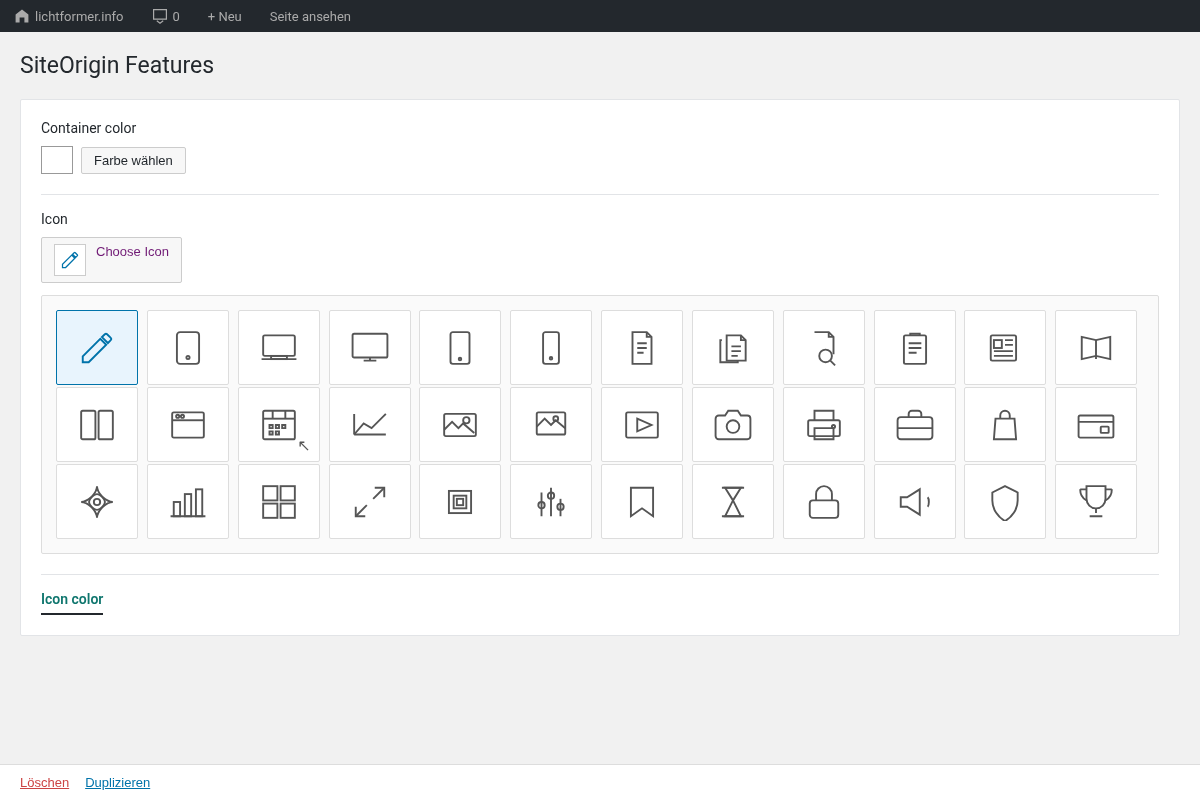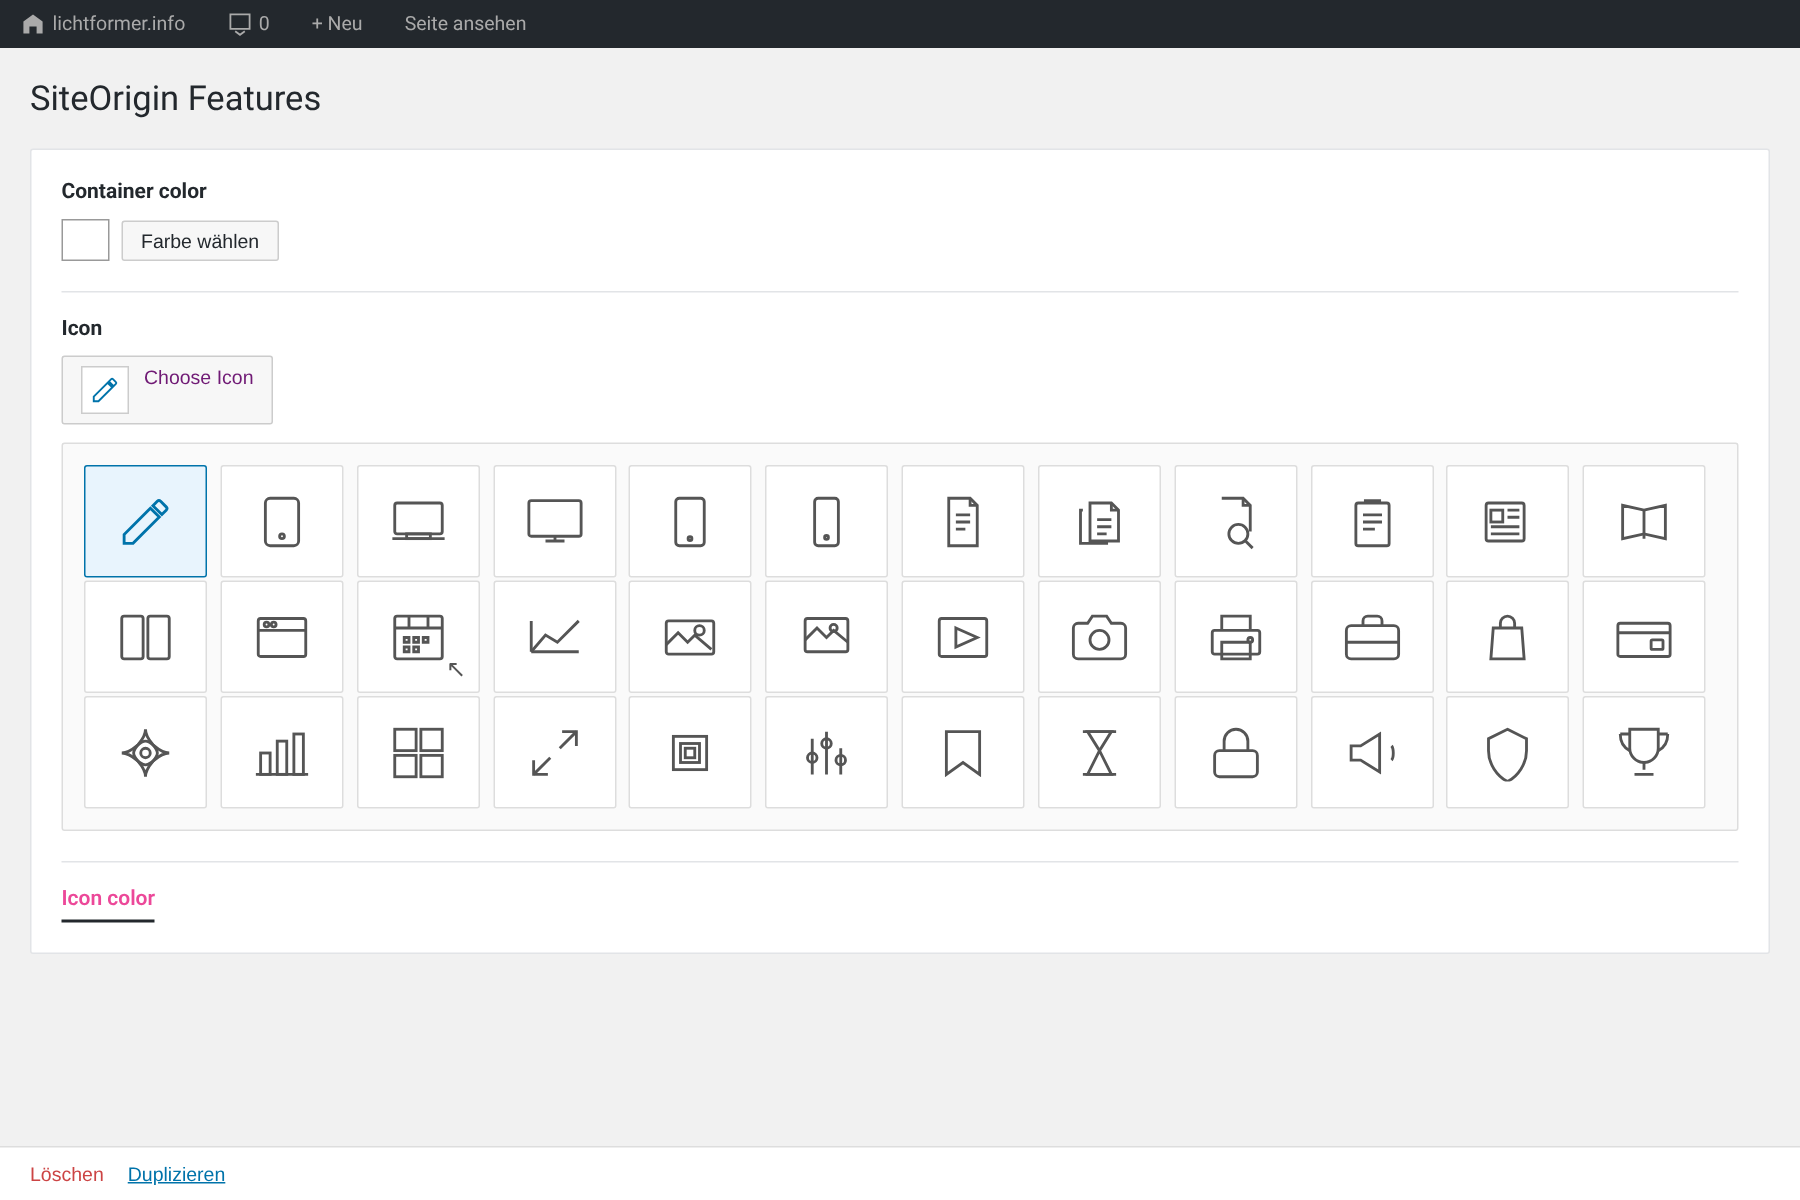--- a/index.html
+++ b/index.html
@@ -75,21 +75,21 @@
       cursor: pointer;
     }
 
     
     .form-section {
       padding: 20px 20px;
     }
 
     .field-label {
       font-size: 14px;
-      font-weight: 700;
+      font-weight: 400;
       color: #23282d;
       margin-bottom: 10px;
       display: block;
     }
 
     
     .color-row {
       display: flex;
       align-items: center;
       gap: 8px;
@@ -191,21 +191,21 @@
     .icon-cell.selected svg { stroke: #0073aa; }
 
     
     .icon-color-section {
       padding: 0 20px 20px 20px;
     }
 
     .underline-label {
       font-size: 14px;
       font-weight: 600;
-      color: #ec4899;
+      color: #0f766e;
       padding-bottom: 6px;
       border-bottom: 2px solid #23282d;
       display: inline-block;
       margin-bottom: 0;
     }
 
     
     .bottom-actions {
       position: fixed;
       bottom: 0;
@@ -218,20 +218,21 @@
       gap: 16px;
     }
 
     .btn-delete {
       color: #cc4444;
       font-size: 13px;
       cursor: pointer;
       background: none;
       border: none;
       padding: 0;
+      text-decoration: underline;
     }
     .btn-duplicate {
       color: #0073aa;
       font-size: 13px;
       cursor: pointer;
       background: none;
       border: none;
       padding: 0;
       text-decoration: underline;
     }

